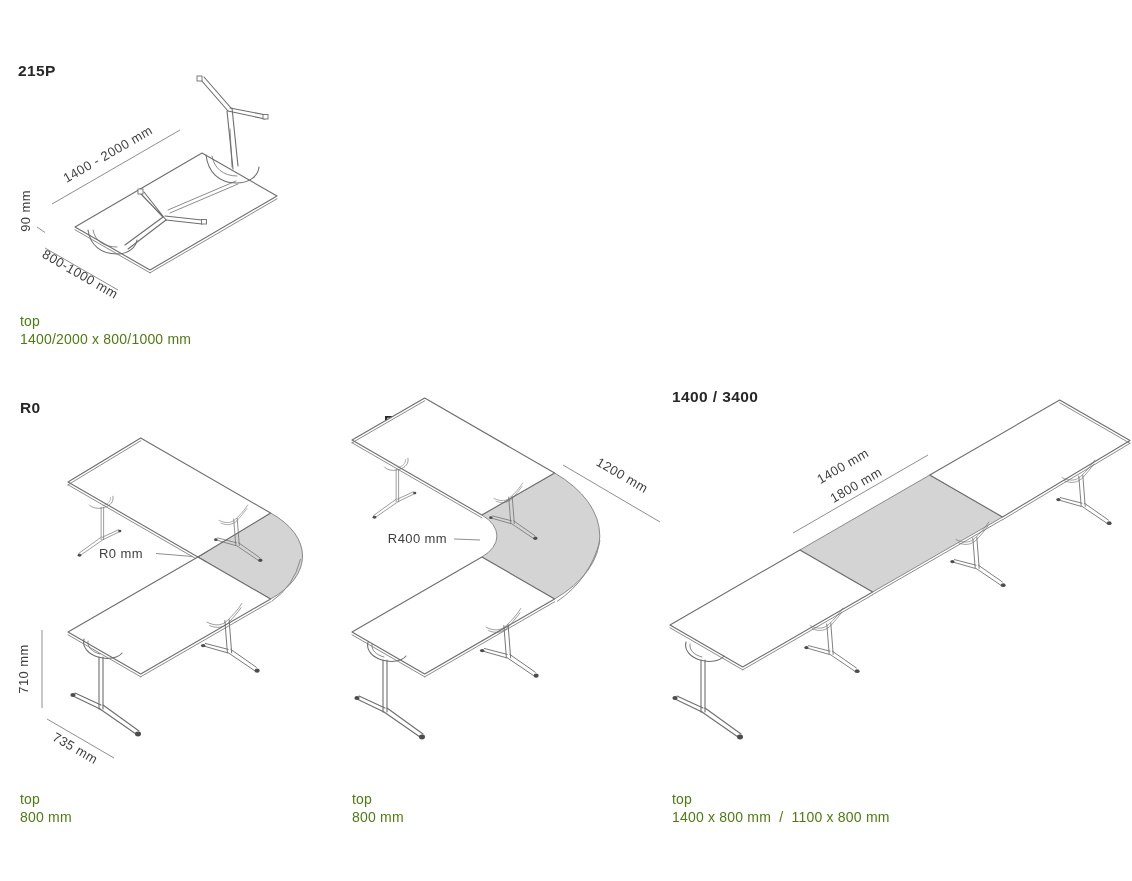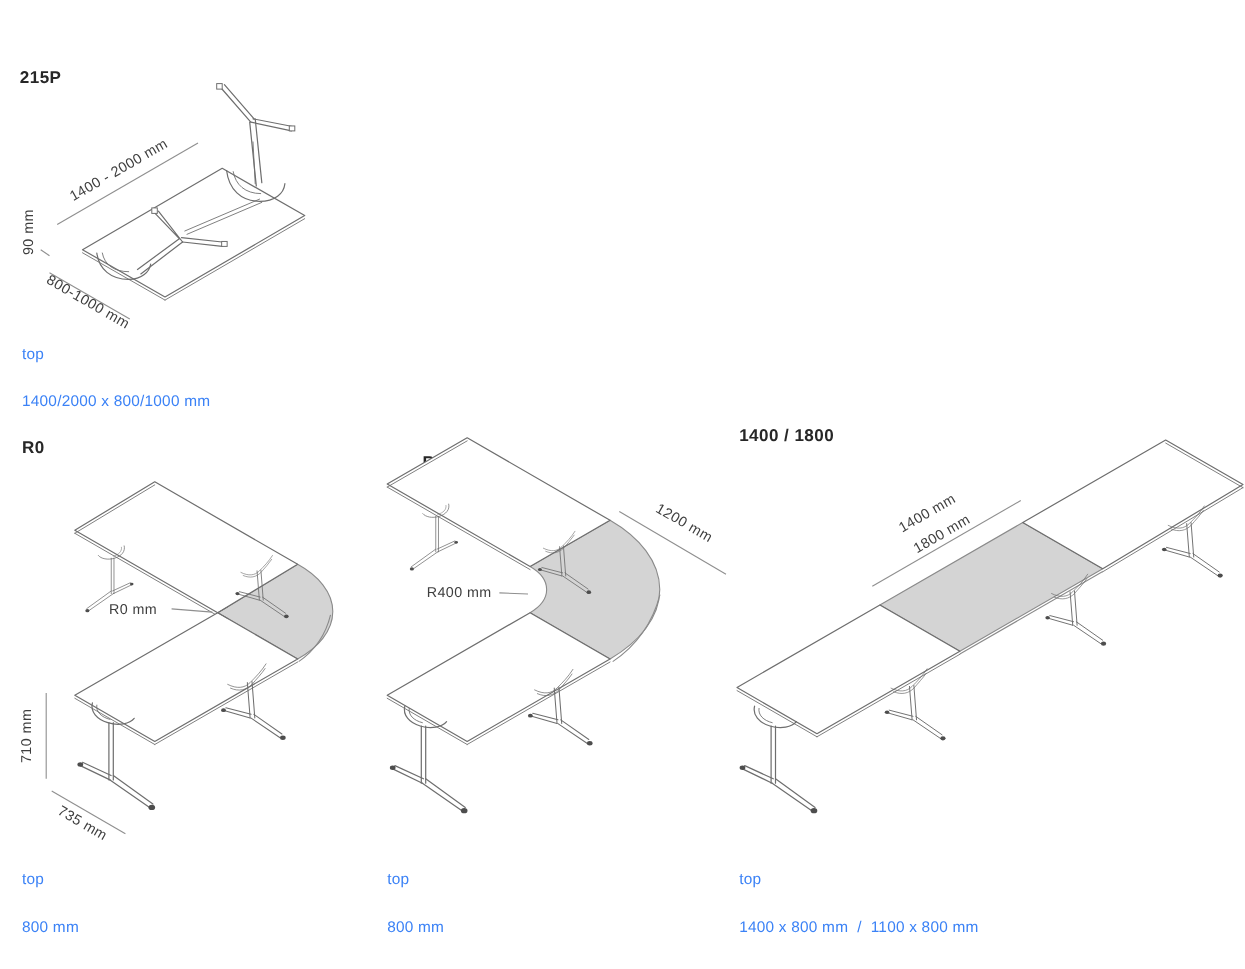--- a/index.html
+++ b/index.html
@@ -3,22 +3,22 @@
 <meta charset="utf-8">
 <style>
   html,body { margin:0; padding:0; background:#ffffff; }
   .page {
     position:relative; width:1132px; height:881px; background:#ffffff;
     font-family:"Liberation Sans", sans-serif; overflow:hidden;padding-left:36px;
   }
   .heading {
     position:absolute; font-size:15.5px; font-weight:700; color:#272727; letter-spacing:.4px;
   }
-  .caption { position:absolute; font-size:14px; color:#3b82f6; line-height:17.5px; letter-spacing:.2px; }
-  .cap-value { white-space:pre;margin-top:25px; }
+  .caption { position:absolute; font-size:14px; color:#4d7c0f; line-height:17.5px; letter-spacing:.2px; }
+  .cap-value { white-space:pre; }
   svg.diagram { position:absolute; overflow:visible; }
   svg text {
     font-family:"Liberation Sans", sans-serif; font-size:13px; fill:#3e3e3e; letter-spacing:.4px;
   }
   .ln   { stroke:#6e6e6e; stroke-width:1.1; fill:none; stroke-linecap:round; stroke-linejoin:round; }
   .thin { stroke:#6e6e6e; stroke-width:.8; fill:none; stroke-linecap:round; }
   .top  { fill:#ffffff; stroke:#6e6e6e; stroke-width:1.1; stroke-linejoin:round; }
   .shade{ fill:#d4d4d4; stroke:#8a8a8a; stroke-width:1; stroke-linejoin:round; }
   .edge { stroke:#8a8a8a; stroke-width:1; fill:none; }
   .dim  { stroke:#8f8f8f; stroke-width:1; fill:none; }
@@ -169,21 +169,21 @@
     <text text-anchor="end" x="447" y="543">R400 mm</text>
     <path class="dim" d="M563,465 L660,522"></path>
     <text text-anchor="middle" transform="translate(620,479) rotate(30)">1200 mm</text>
   </svg>
 
   <div class="caption" style="left:352px; top:791px;">
     <div>top</div>
     <div class="cap-value">800 mm</div>
   </div>
 
-  <div class="heading" style="left:672px; top:388px;">1400 / 1800</div>
+  <div class="heading" style="left:672px; top:388px;">1400 / 3400</div>
 
   <svg class="diagram" style="left:660px; top:385px;" width="472" height="360" viewBox="660 385 472 360">
 
     <path class="shade" d="M799.9,550 L929.8,475 L1002.5,517 L872.6,592 Z"></path>
     <path class="edge" d="M872.6,594.6 L1002.5,519.6"></path>
 
     <path class="top" d="M670,625 L799.9,550 L872.6,592 L742.7,667 Z"></path>
     <path class="thin" d="M742.7,669.8 L872.6,594.8 M670,627.8 L742.7,669.8"></path>
     <g>
         <use href="#legE" transform="translate(702,648)"></use>

